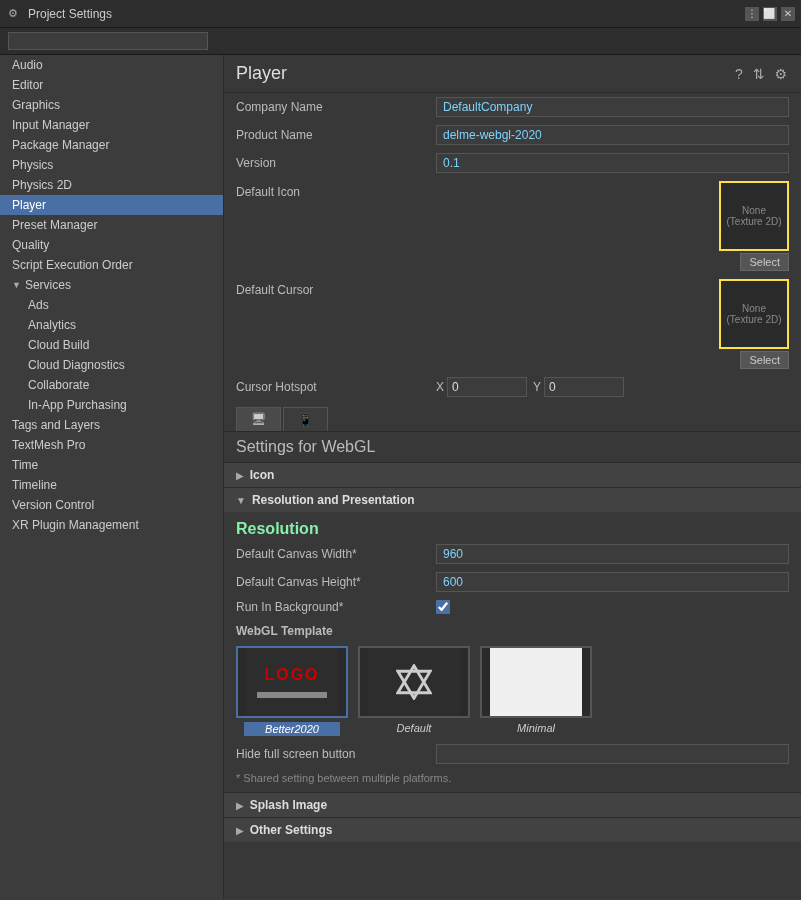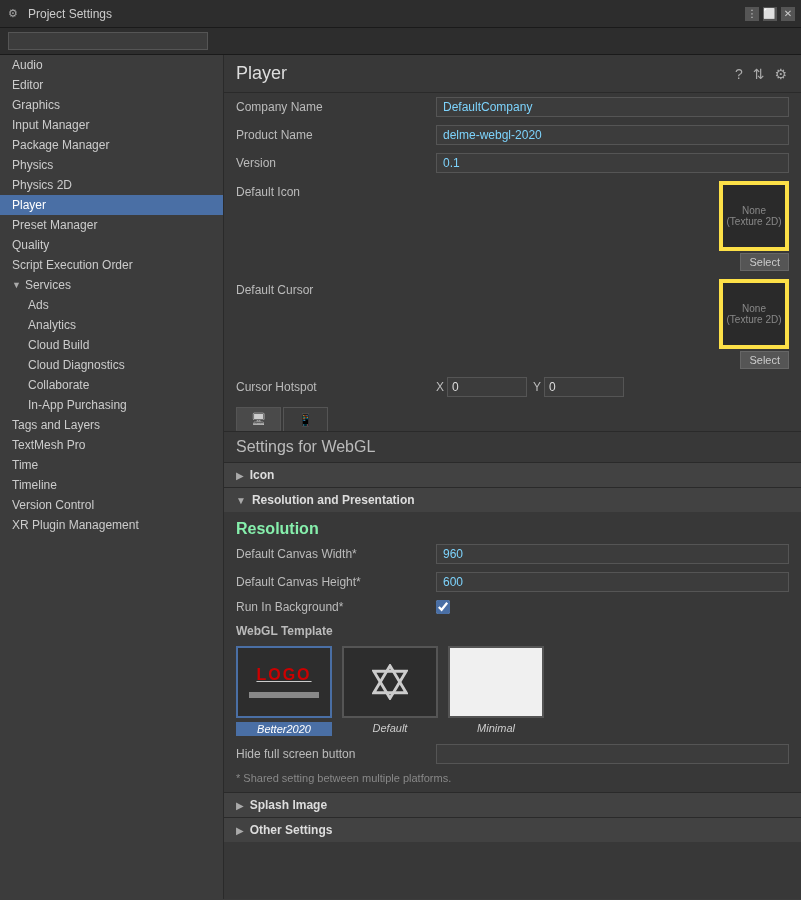--- a/index.html
+++ b/index.html
@@ -167,21 +167,21 @@
     .icon-picker {
       flex: 1;
       display: flex;
       flex-direction: column;
       align-items: flex-end;
     }
     .icon-box {
       width: 70px;
       height: 70px;
       background: #2a2a2a;
-      border: 4px solid #fde047;
+      border: 2px solid #fde047;
       display: flex;
       align-items: center;
       justify-content: center;
       color: #888;
       font-size: 10px;
       text-align: center;
     }
     .select-btn {
       background: #555;
       border: 1px solid #666;
@@ -315,30 +315,29 @@
       padding: 4px 12px;
     }
     .template-option {
       display: flex;
       flex-direction: column;
       align-items: center;
       gap: 4px;
       cursor: pointer;
     }
     .template-thumb {
-      width: 96px;
+      width: 112px;
       height: 72px;
       border: 2px solid #555;
       background: #2a2a2a;
       display: flex;
       align-items: center;
       justify-content: center;
       position: relative;
       overflow: hidden;
-      text-decoration: underline;
     }
     .template-thumb.selected {
       border-color: #4a6fa5;
     }
     .template-name {
       font-size: 11px;
       color: #ccc;
       font-style: italic;
     }
     .template-name.selected {

